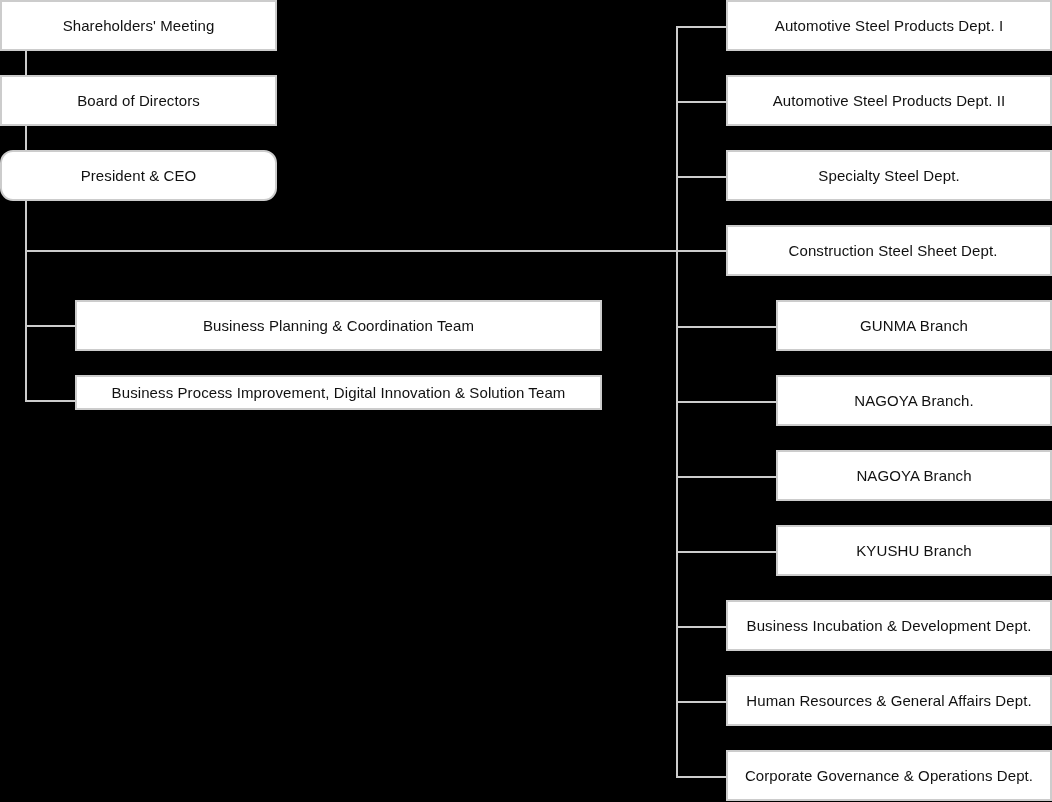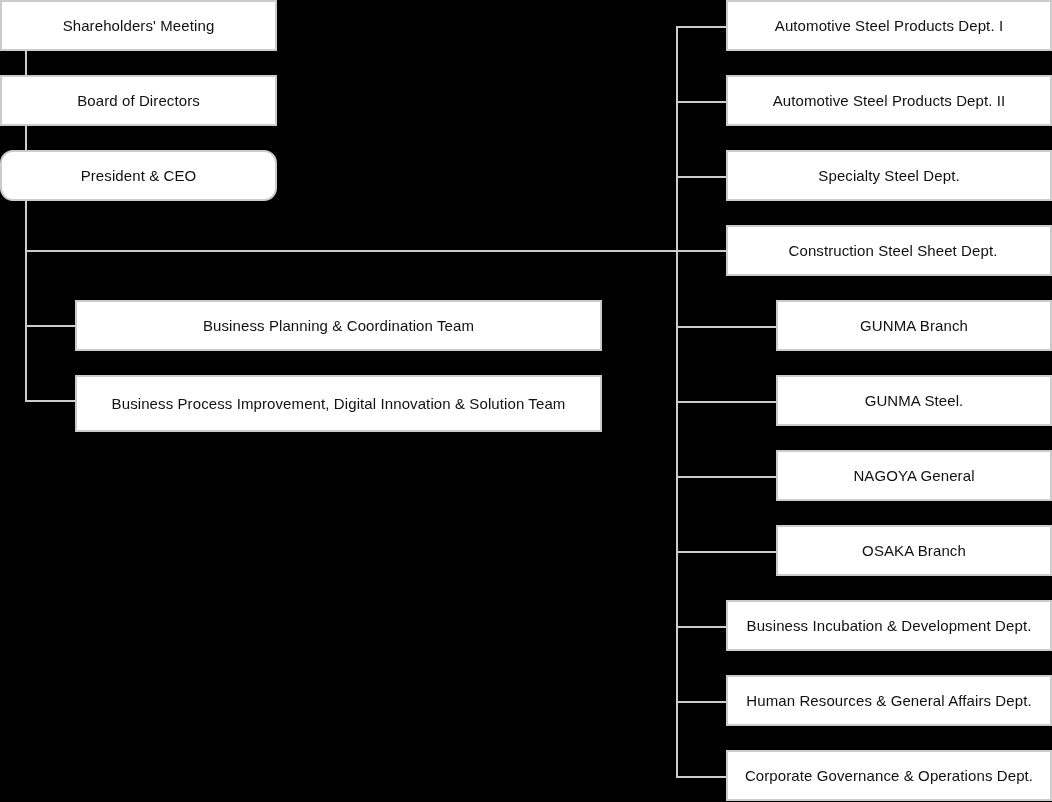--- a/index.html
+++ b/index.html
@@ -87,21 +87,21 @@
   </div>
 
   <div class="node-box" style="left:0px; top:150px; width:277px; height:51px;border-radius:13px;">
     <span class="node-label">President &amp; CEO</span>
   </div>
 
   <div class="node-box" style="left:75px; top:300px; width:527px; height:51px;">
     <span class="node-label">Business Planning &amp; Coordination Team</span>
   </div>
 
-  <div class="node-box" style="left:75px; top:375px; width:527px; height:57px;">
+  <div class="node-box" style="left:75px; top:375px; width:527px; height:35px;">
     <span class="node-label">Business Process Improvement, Digital Innovation &amp; Solution Team</span>
   </div>
 
   <div class="node-box" style="left:726px; top:0px; width:326px; height:51px;align-items:center;">
     <span class="node-label">Automotive Steel Products Dept. I</span>
   </div>
 
   <div class="node-box" style="left:726px; top:75px; width:326px; height:51px;">
     <span class="node-label">Automotive Steel Products Dept. II</span>
   </div>
@@ -112,29 +112,29 @@
 
   <div class="node-box" style="left:726px; top:225px; width:326px; height:51px;padding-left:8px;">
     <span class="node-label">Construction Steel Sheet Dept.</span>
   </div>
 
   <div class="node-box" style="left:776px; top:300px; width:276px; height:51px;">
     <span class="node-label">GUNMA Branch</span>
   </div>
 
   <div class="node-box" style="left:776px; top:375px; width:276px; height:51px;">
-    <span class="node-label">GUNMA Steel.</span>
+    <span class="node-label">NAGOYA Branch.</span>
   </div>
 
   <div class="node-box" style="left:776px; top:450px; width:276px; height:51px;">
-    <span class="node-label">NAGOYA General</span>
+    <span class="node-label">NAGOYA Branch</span>
   </div>
 
   <div class="node-box" style="left:776px; top:525px; width:276px; height:51px;">
-    <span class="node-label">OSAKA Branch</span>
+    <span class="node-label">KYUSHU Branch</span>
   </div>
 
   <div class="node-box" style="left:726px; top:600px; width:326px; height:51px;">
     <span class="node-label">Business Incubation &amp; Development Dept.</span>
   </div>
 
   <div class="node-box" style="left:726px; top:675px; width:326px; height:51px;">
     <span class="node-label">Human Resources &amp; General Affairs Dept.</span>
   </div>
 

